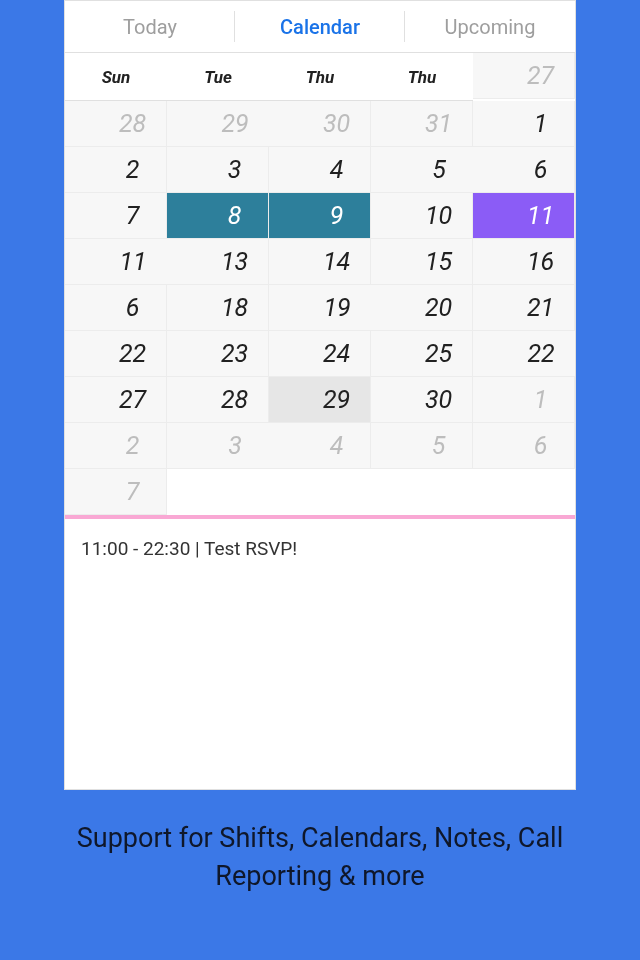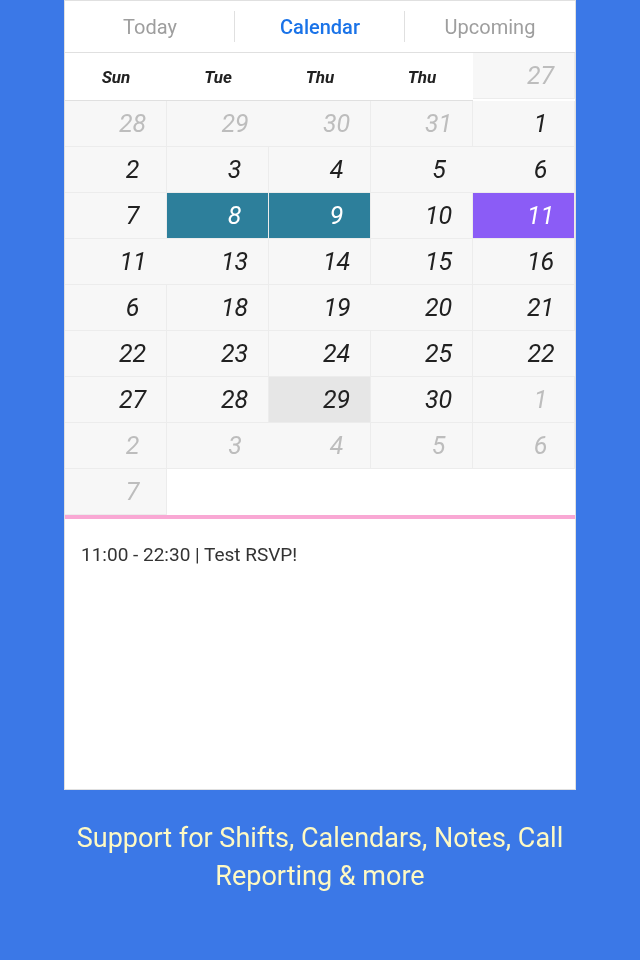--- a/index.html
+++ b/index.html
@@ -94,30 +94,30 @@
       color: #ffffff;
     }
     .day-cell.highlighted {
       background: #2d7f9b;
       color: #ffffff;
     }
     .day-cell.today-box {
       background: #e6e6e6;
     }
     .events {
-      padding: 24px 16px;
+      padding: 18px 16px;
       background: #ffffff;
       flex: 1;
     }
     .event-row {
       font-size: 19px;
       color: #333;
     }
     .caption {
-      color: #fef9c3;
+      color: #0f172a;
       font-size: 27px;
       text-align: center;
       line-height: 1.4;
       margin-top: 30px;
       padding: 0 20px;
       font-weight: 400;
     }
   </style>
 </head>
 <body>

